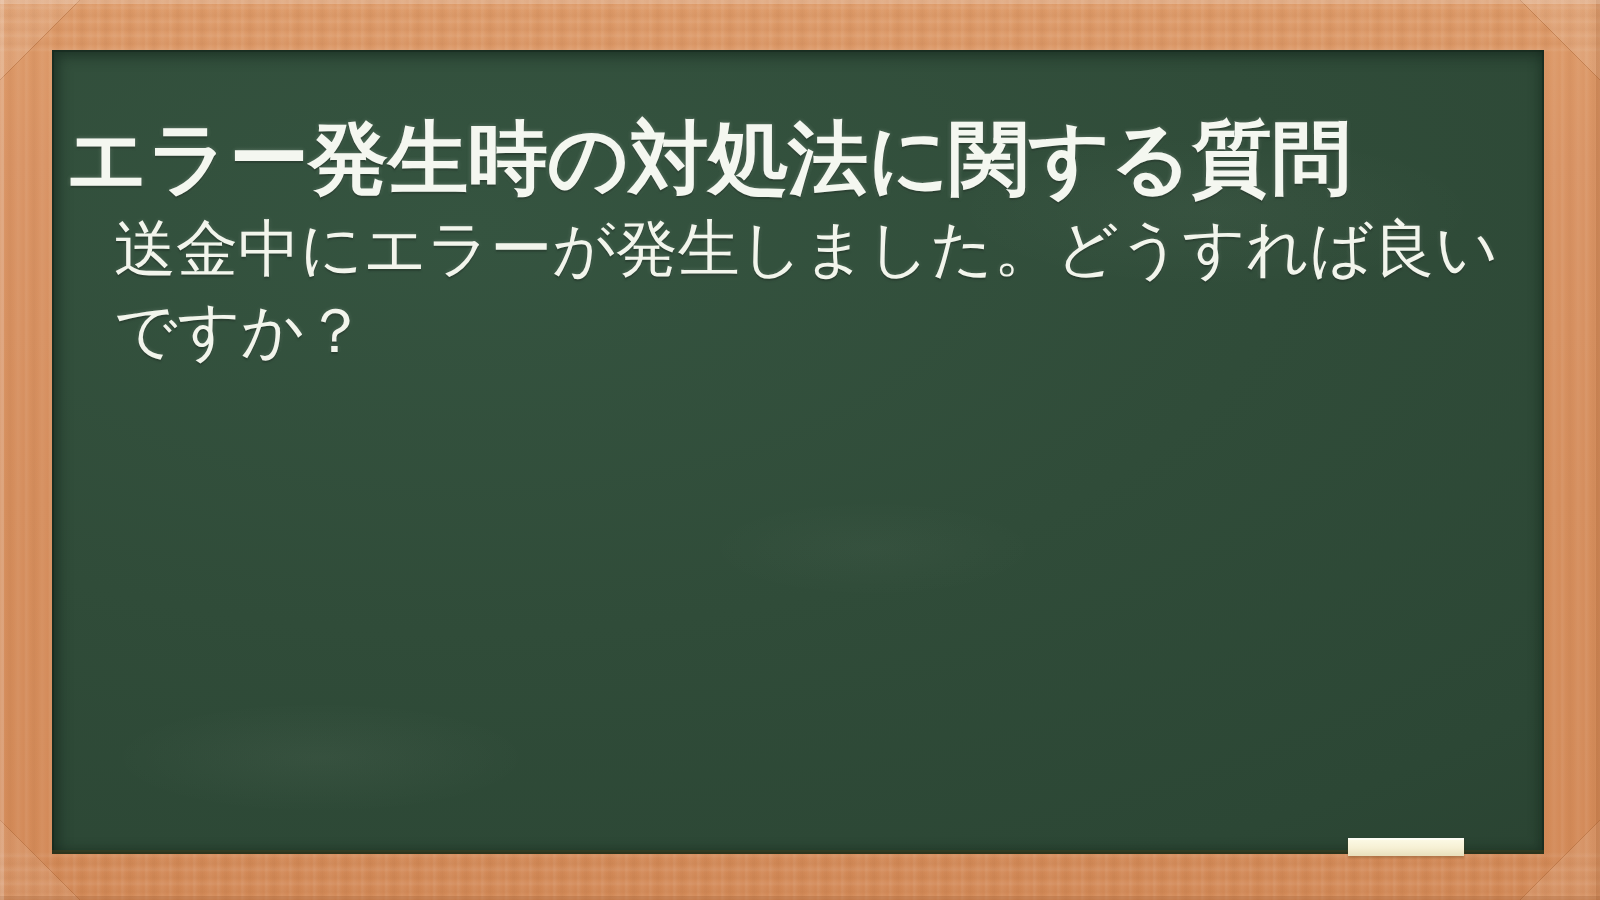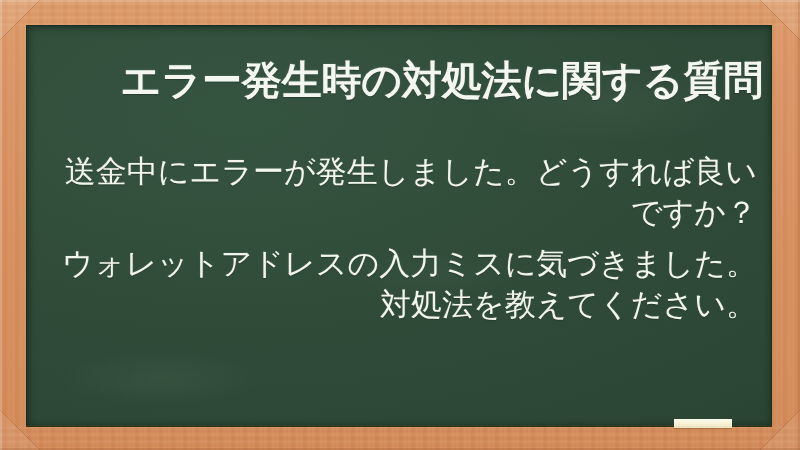--- a/index.html
+++ b/index.html
@@ -16,21 +16,20 @@
   }
 
   
   #slide {
     position: relative;
     width: 800px;
     height: 450px;
     box-sizing: border-box;
     background: #d78f5d;
     overflow: hidden;
-    text-align: right;
   }
 
   
   .wood-base {
     position: absolute;
     inset: 0;
     background:
       linear-gradient(180deg,
         #dd9a68 0%,
         #d99465 18%,
@@ -151,21 +150,20 @@
     text-shadow:
       0 1px 1px rgba(18,34,24,0.55),
       0 0 2px rgba(244,247,240,0.25);
   }
 
   .items {
     position: absolute;
     left: 31px;
     top: 80px;
     width: 700px;
-    margin-top: 46px;
   }
 
   .item {
     font-size: 31px;
     line-height: 41px;
     color: #f2f5ec;
     margin: 0 0 10px 0;
     text-shadow:
       0 1px 1px rgba(18,34,24,0.50),
       0 0 2px rgba(242,245,236,0.18);
@@ -212,21 +210,20 @@
 
   <div class="board">
     <div class="board-dust"></div>
 
     <div class="content">
 
       <h1 class="board-title">エラー発生時の対処法に関する質問</h1>
 
       <div class="items">
         <p class="item">送金中にエラーが発生しました。どうすれば良いですか？</p>
-        <p class="item">ウォレットアドレスの入力ミスに気づきました。対処法を教えてください。</p>
       </div>
 
     </div>
   </div>
 
   <div class="board-bottom-shadow"></div>
 
   <div class="chalk-stick"></div>
 
 </div>

